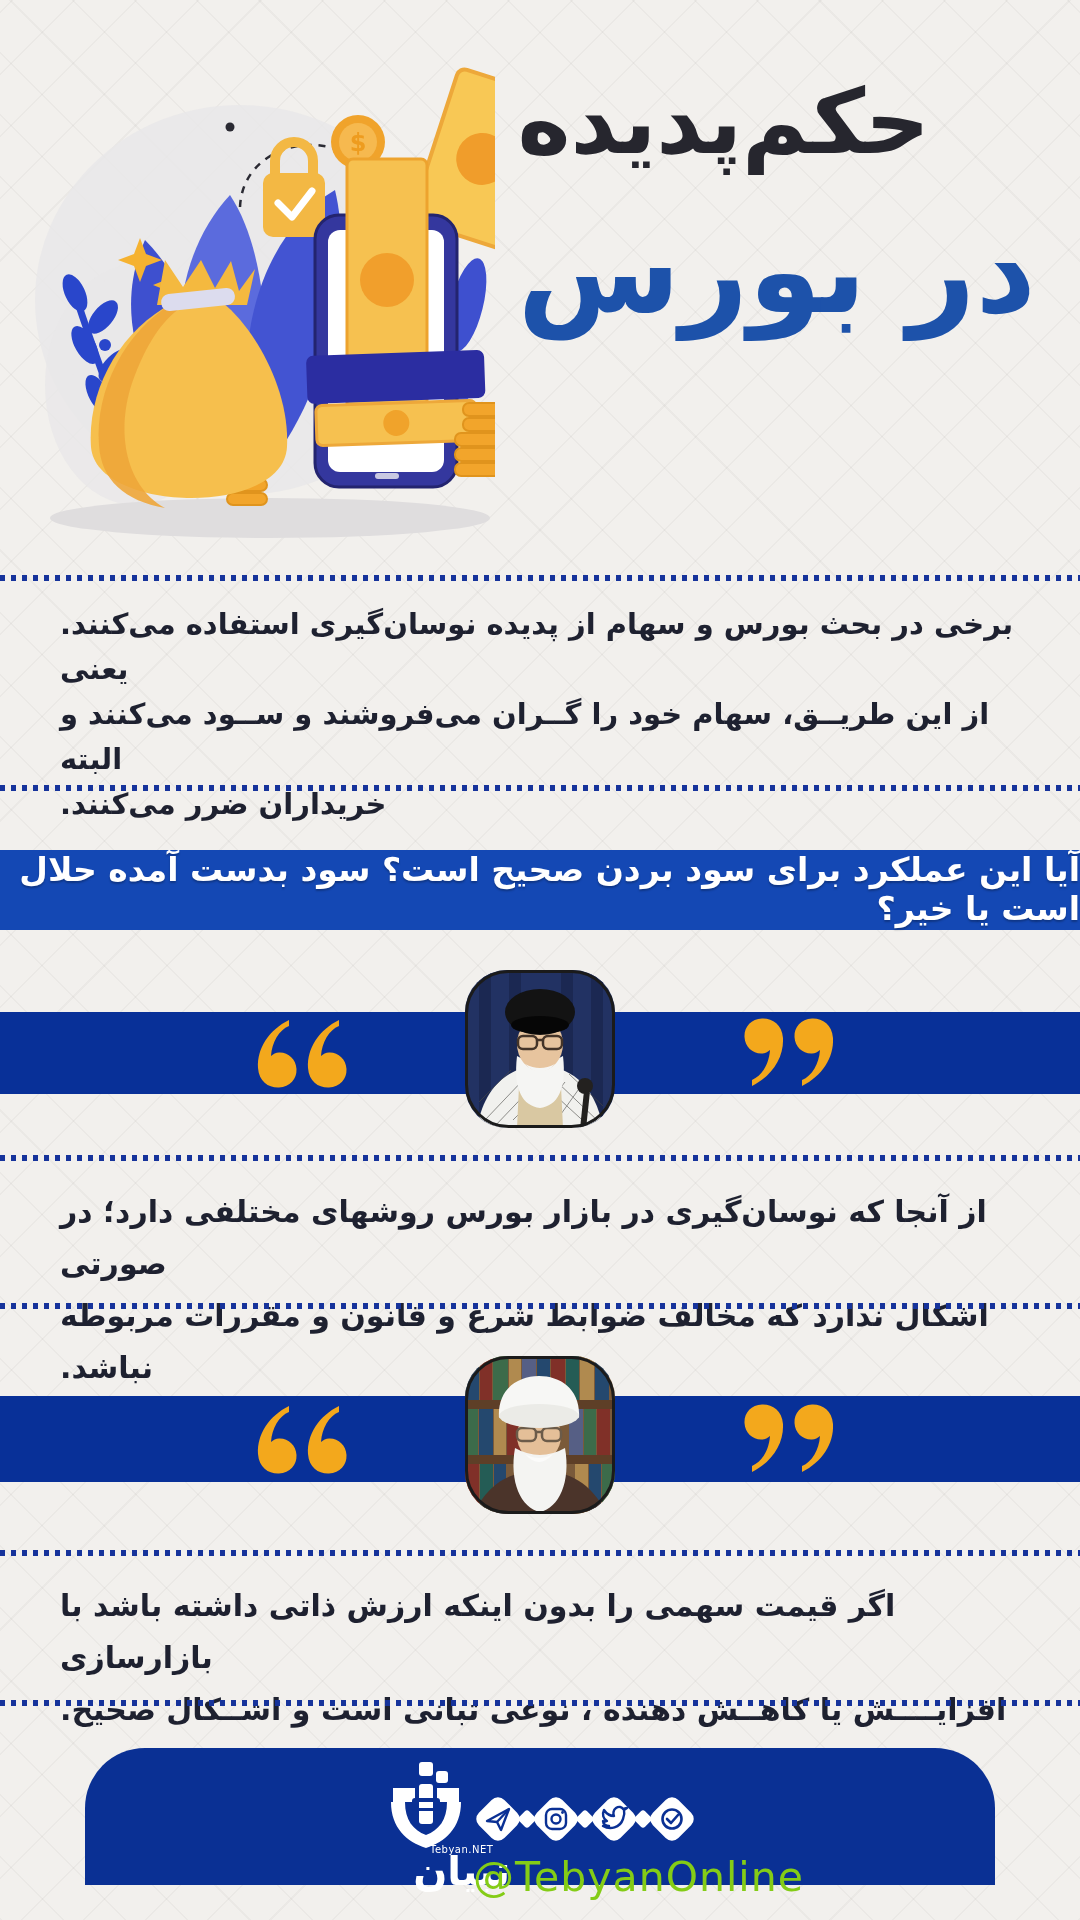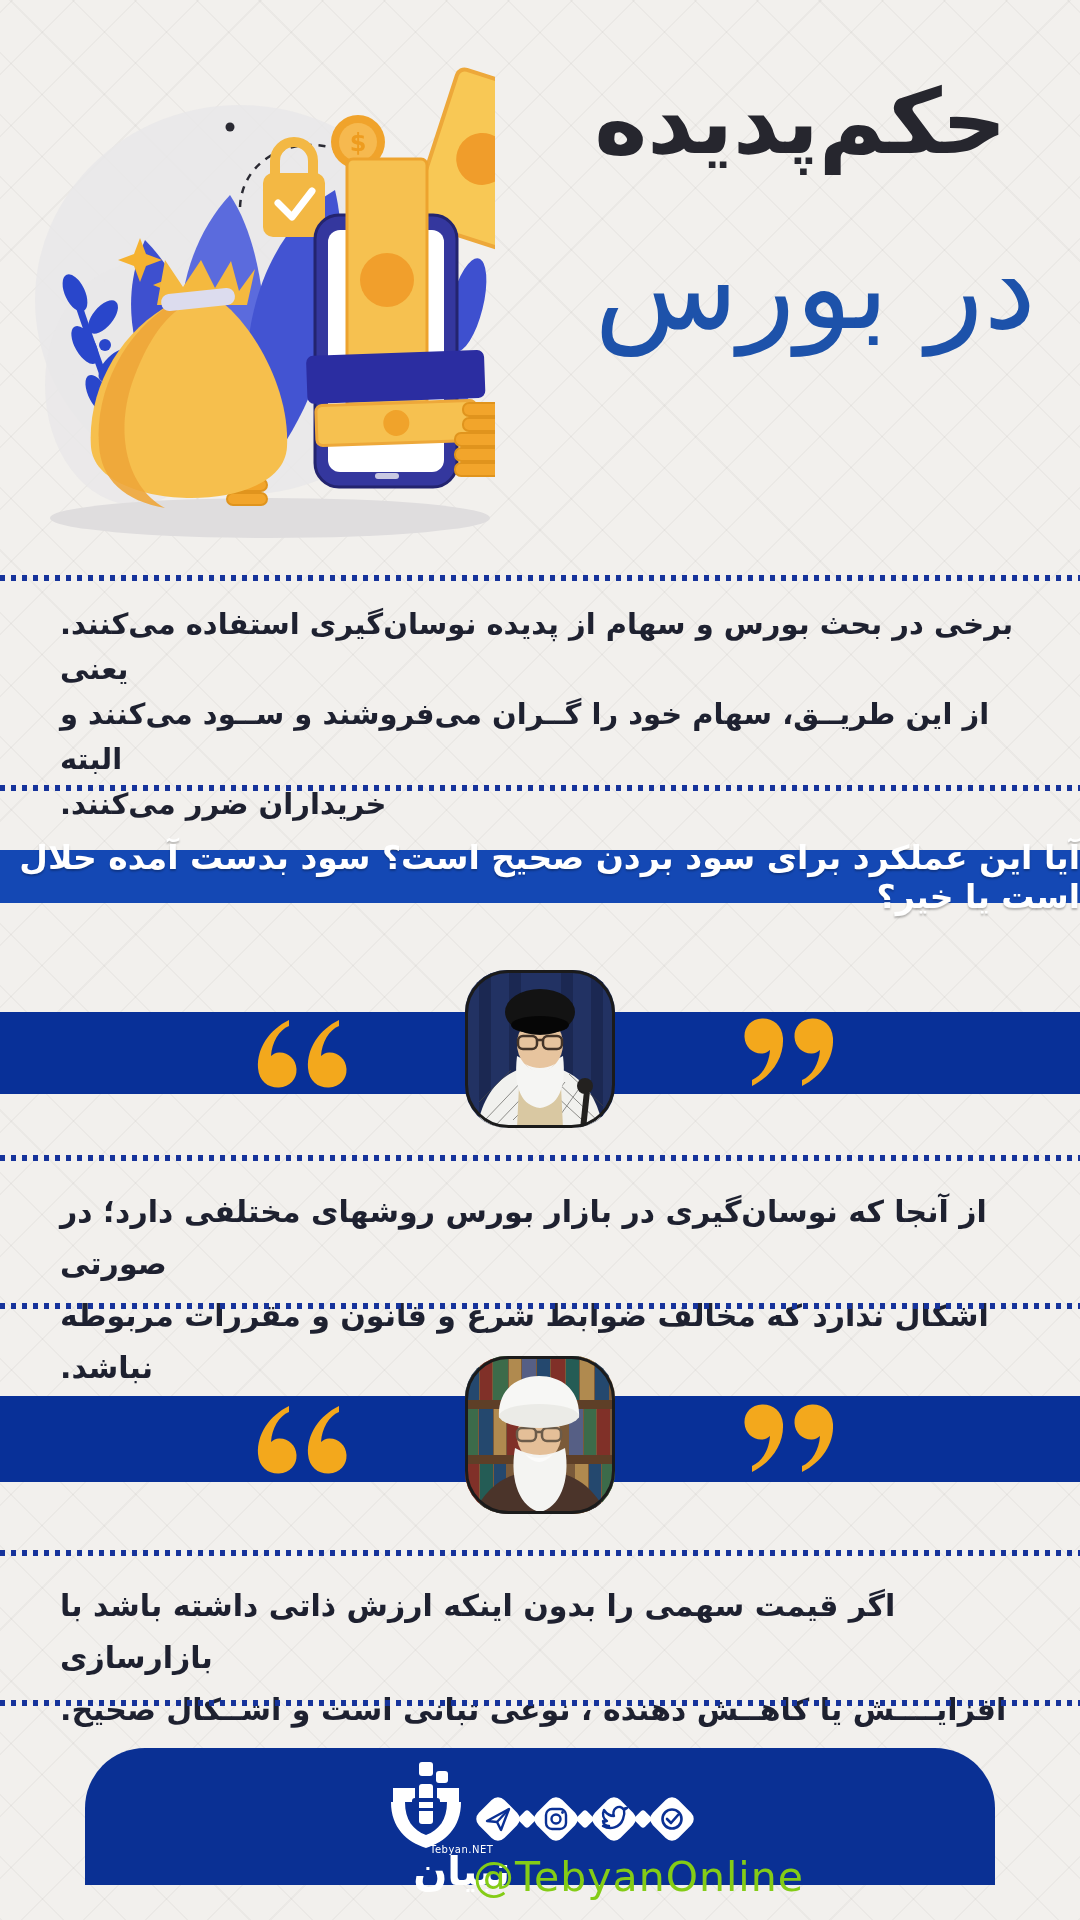--- a/index.html
+++ b/index.html
@@ -11,38 +11,38 @@
       repeating-linear-gradient(-45deg, rgba(110,105,100,0.055) 0 1.5px, transparent 1.5px 44px);
     font-family:"DejaVu Sans",sans-serif;
   }
   .abs{position:absolute;}
   
   .title-block{right:44px;top:58px;text-align:left;direction:rtl;}
   .title-l1,.title-l2{
     font-size:90px;font-weight:bold;color:#26262e;line-height:128px;letter-spacing:-1px;
   }
   .title-l3{
-    font-size:118px;font-weight:normal;color:#1d52aa;line-height:150px;margin-top:26px;
+    font-size:118px;font-weight:bold;color:#1d52aa;line-height:150px;margin-top:10px;
   }
   
   .dots{
     left:0;right:0;height:6px;
     background-image:repeating-linear-gradient(to right,#16339b 0 5px,transparent 5px 11px);
   }
   
   .para{
     left:60px;right:60px;text-align:left;direction:rtl;
     color:#1e2130;font-weight:bold;
   }
   .para.intro{font-size:29px;line-height:45px;}
   .para.answer{font-size:30px;line-height:52px;}
   
   .banner{
-    left:0;right:0;top:850px;height:53px;background:#1448b4;
-    display:flex;align-items:center;justify-content:center;direction:rtl;
+    left:0;right:0;top:850px;height:80px;background:#1448b4;
+    display:flex;align-items:flex-start;justify-content:center;direction:rtl;
     color:#ffffff;font-size:33px;font-weight:bold;text-shadow:0 2px 2px rgba(0,0,0,.25);
   }
   
   .quote-band{left:0;right:0;height:160px;}
   .quote-bar{position:absolute;left:0;right:0;background:#083098;}
   .portrait{position:absolute;left:465px;top:0;width:150px;height:158px;}
   .qmark{position:absolute;width:100px;height:70px;}
   
   .footer{
     left:85px;right:85px;top:1748px;height:137px;

